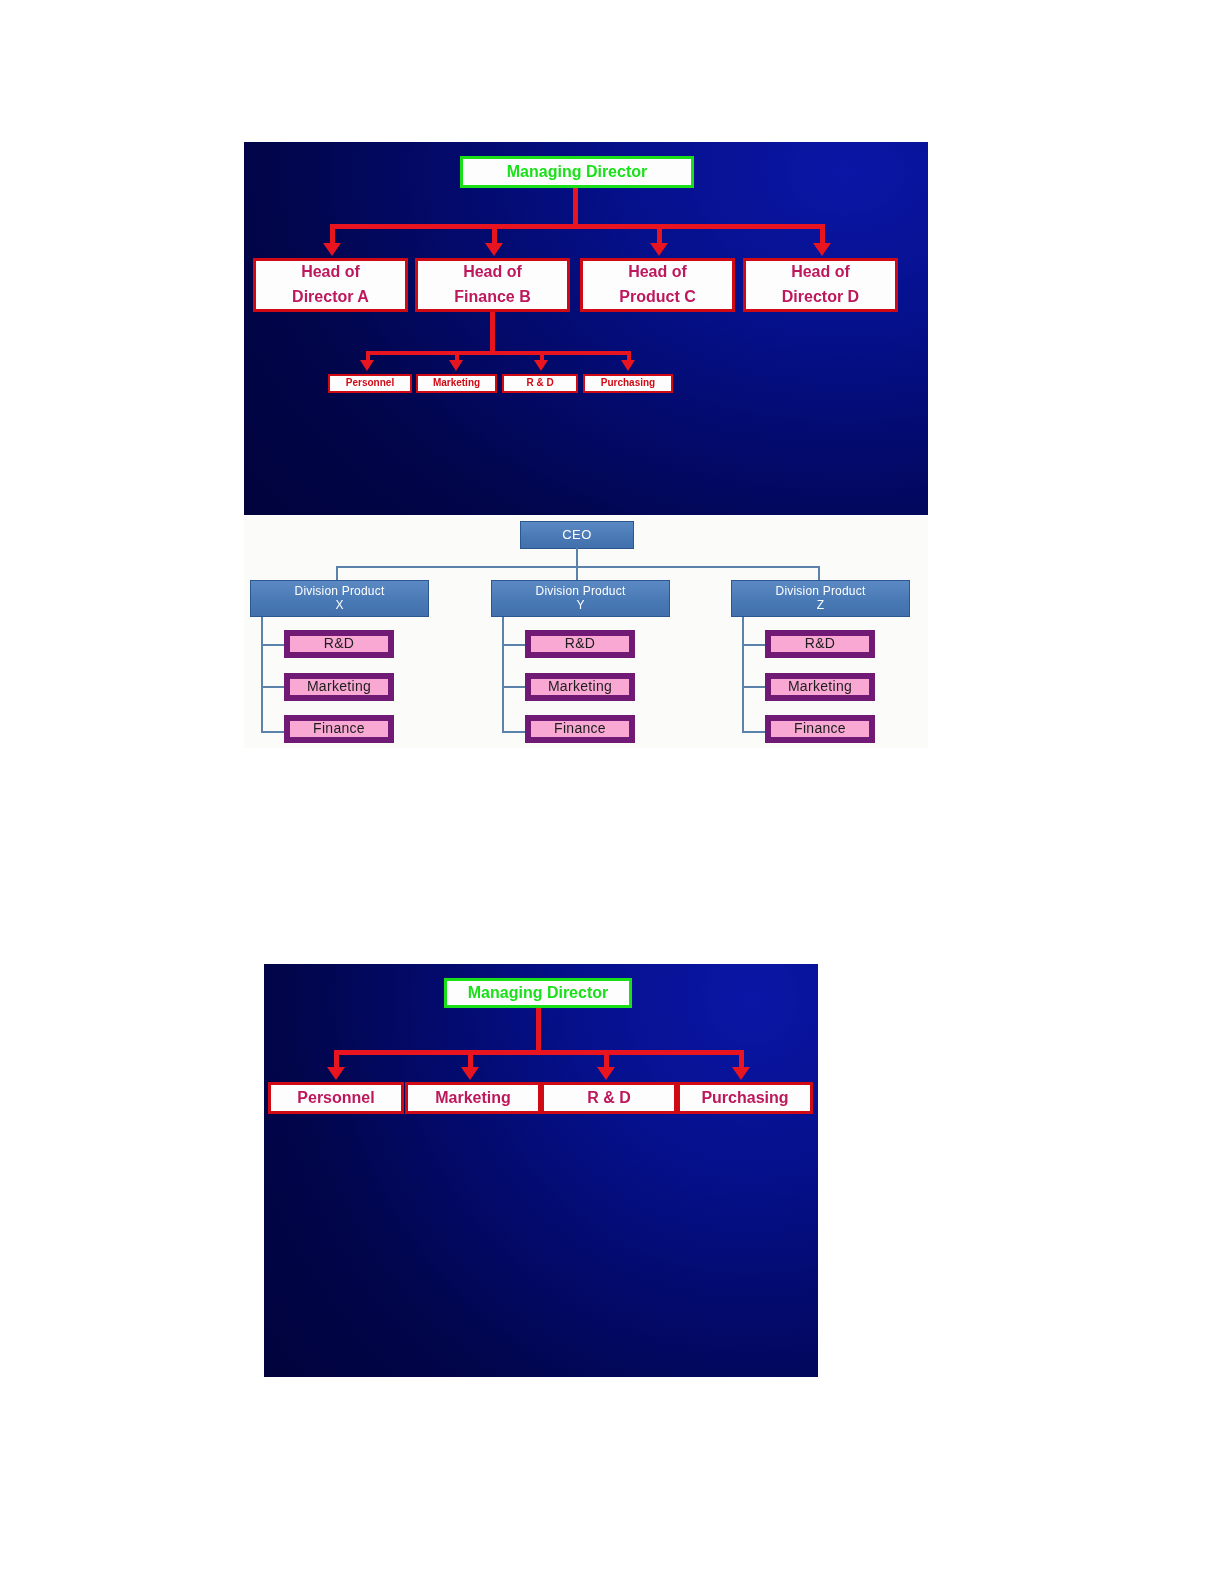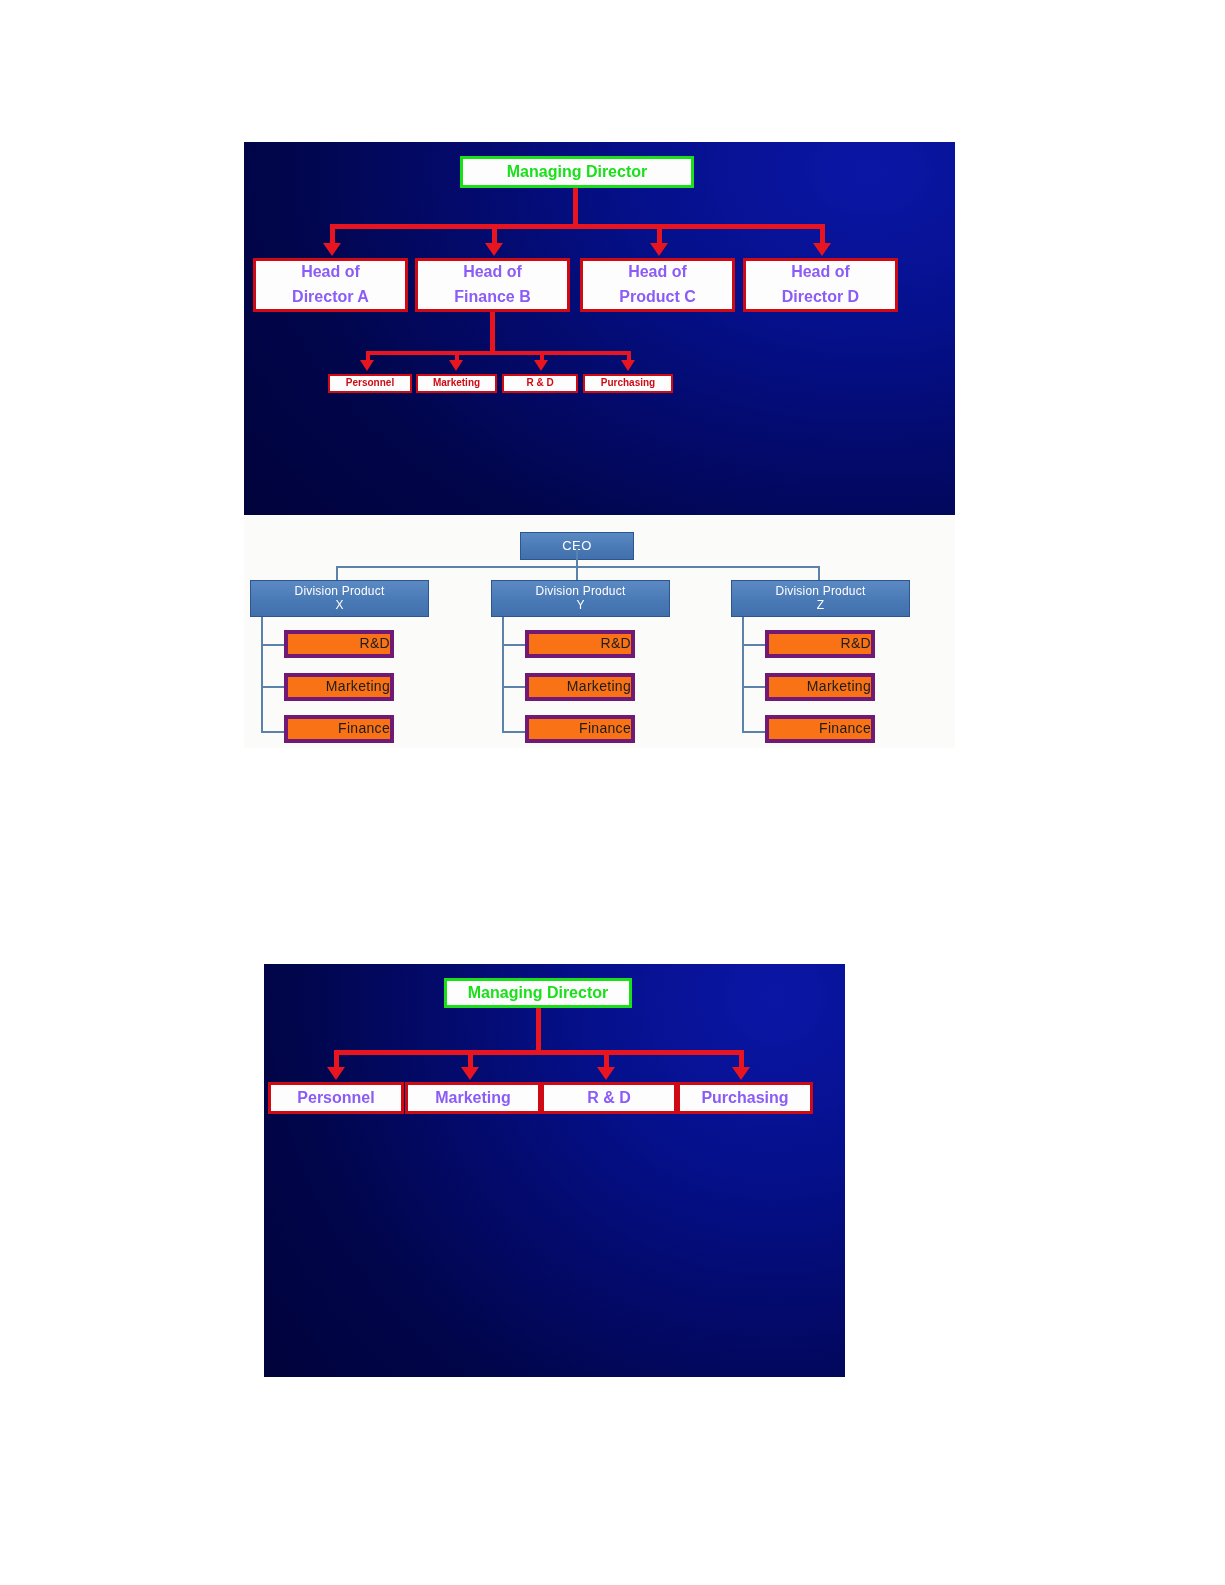--- a/index.html
+++ b/index.html
@@ -12,21 +12,20 @@
     height: 1585px;
     position: relative;
     font-family: "Liberation Sans", sans-serif;
     overflow: hidden;
   }
 
   
   .panel {
     position: absolute;
     overflow: hidden;
-    padding-left: 27px;
   }
   .panel-dark {
     background:
       radial-gradient(ellipse 120% 160% at 88% 8%, #0b16a6 0%, #05108c 26%, #030a6b 48%, #01054a 70%, #000237 100%);
   }
 
   
   .node {
     position: absolute;
     box-sizing: border-box;
@@ -37,21 +36,21 @@
     text-align: center;
     line-height: 1.05;
   }
   .node-green {
     border: 3px solid #19e019;
     color: #1ae01a;
     font-weight: bold;
   }
   .node-red {
     border: 3px solid #cf0a14;
-    color: #8b5cf6;
+    color: #be185d;
     font-weight: bold;
     gap: 8px;
   }
   .node-red-thin {
     border: 2px solid #cf0a14;
     color: #cf0a14;
     font-weight: bold;
   }
 
   
@@ -85,24 +84,23 @@
     text-align: center;
     line-height: 1.12;
   }
   .bnode-fill {
     background: linear-gradient(180deg, #5b89c4 0%, #4a7ab5 55%, #4170ad 100%);
     border: 1px solid #2b5party;
     border: 1px solid #2b568f;
     color: #ffffff;
   }
   .bnode-plain {
-    background: #f97316;
-    border: 4px solid #701a75;
+    background: #f9a8d4;
+    border: 6px solid #701a75;
     color: #1d1d1d;
-    justify-content: flex-end;
   }
   .bline {
     position: absolute;
     background: #5a82ab;
   }
 
   
   .t-md  { font-size: 16px; }
   .t-xs  { font-size: 10px; }
   .t-ceo { font-size: 13px; letter-spacing: .5px; }
@@ -172,21 +170,21 @@
   <div class="node node-red-thin t-xs" style="left:258px; top:232px; width:76px; height:19px;">
     <span>R &amp; D</span>
   </div>
   <div class="node node-red-thin t-xs" style="left:339px; top:232px; width:90px; height:19px;">
     <span>Purchasing</span>
   </div>
 </div>
 
 <div class="panel panel-light" style="left:244px; top:516px; width:684px; height:232px;">
 
-  <div class="bnode bnode-fill t-ceo" style="left:276px; top:16px; width:114px; height:28px;">
+  <div class="bnode bnode-fill t-ceo" style="left:276px; top:5px; width:114px; height:28px;">
     <span>CEO</span>
   </div>
 
   <div class="bline" style="left:332px; top:32px; width:2px; height:19px;"></div>
   <div class="bline" style="left:92px; top:50px; width:484px; height:2px;"></div>
   <div class="bline" style="left:92px; top:50px; width:2px; height:15px;"></div>
   <div class="bline" style="left:332px; top:50px; width:2px; height:15px;"></div>
   <div class="bline" style="left:574px; top:50px; width:2px; height:15px;"></div>
 
   <div class="bnode bnode-fill t-div" style="left:6px; top:64px; width:179px; height:37px; flex-direction:column;">

